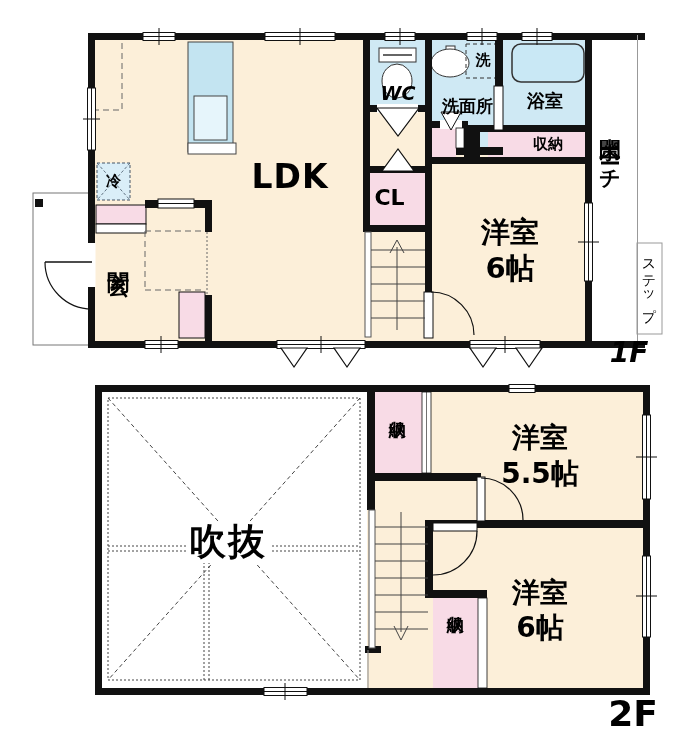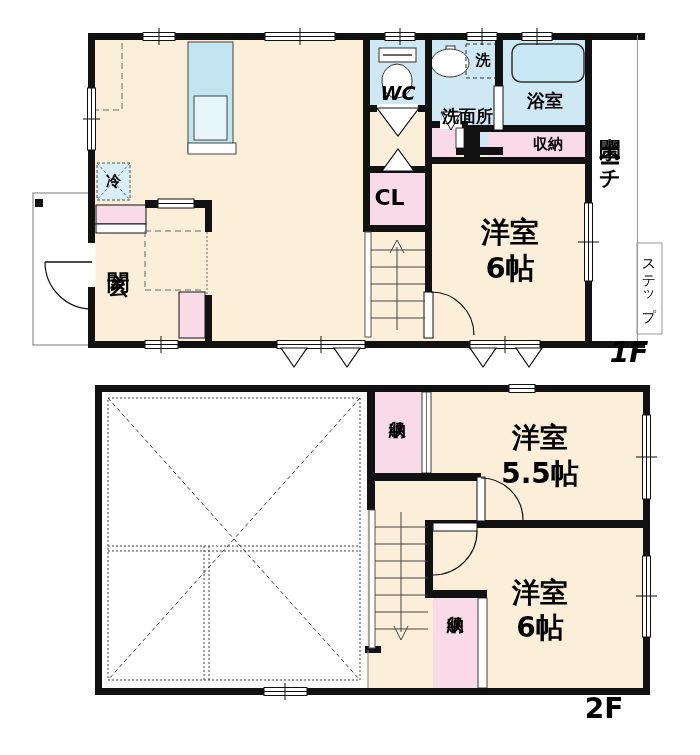--- a/index.html
+++ b/index.html
@@ -243,42 +243,44 @@
         <line x1="375" y1="629" x2="428" y2="629"></line>
         <line x1="401" y1="512" x2="401" y2="632"></line>
         <line x1="394" y1="626" x2="401" y2="640"></line>
         <line x1="408" y1="626" x2="401" y2="640"></line>
       </g>
     </g>
   </g>
 </svg>
 
 <div class="lbl ldk center" style="left:230px;top:158px;width:120px;">
+  <div>LDK</div>
 </div>
 <div class="lbl center" style="left:373px;top:83px;width:50px;font-size:19px;font-style:italic;">WC</div>
-<div class="lbl center" style="left:430px;top:107px;width:75px;font-size:17px;">洗面所</div>
+<div class="lbl center" style="left:430px;top:97px;width:75px;font-size:17px;">洗面所</div>
 <div class="lbl center" style="left:471px;top:52px;width:24px;font-size:15px;">洗</div>
 <div class="lbl center" style="left:508px;top:91px;width:74px;font-size:18px;">浴室</div>
 <div class="lbl center" style="left:488px;top:136px;width:120px;font-size:15px;">収納</div>
 <div class="lbl center" style="left:362px;top:186px;width:55px;font-size:22px;">CL</div>
 <div class="lbl center" style="left:97px;top:173px;width:33px;font-size:15px;">冷</div>
 <div class="lbl vtext" style="left:106px;top:255px;font-size:22px;">玄関</div>
 <div class="lbl room-big center" style="left:455px;top:214px;width:110px;">
   <div>洋室</div>
   <div>6帖</div>
 </div>
 <div class="lbl vtext" style="left:598px;top:122px;font-size:21px;letter-spacing:2px;">土関ポーチ</div>
 <div class="lbl vtext" style="left:641px;top:250px;font-size:14px;font-weight:500;">ステップ</div>
 <div class="lbl center" style="left:603px;top:338px;width:52px;font-size:28px;font-style:italic;">1F</div>
 
+<div class="lbl void-lbl" style="left:186px;top:522px;">吹抜</div>
 <div class="lbl vtext" style="left:388px;top:407px;font-size:17px;">収納</div>
 <div class="lbl center" style="left:480px;top:420px;width:120px;font-size:28px;line-height:36px;">
   <div>洋室</div>
   <div>5.5帖</div>
 </div>
 <div class="lbl center" style="left:485px;top:575px;width:110px;font-size:28px;line-height:35px;">
   <div>洋室</div>
   <div>6帖</div>
 </div>
 <div class="lbl vtext" style="left:446px;top:602px;font-size:17px;">収納</div>
-<div class="lbl center" style="left:578px;top:694px;width:52px;font-size:28px;">2F</div>
+<div class="lbl center" style="left:607px;top:694px;width:52px;font-size:36px;">2F</div>
 
 </div>
 
 </body></html>

